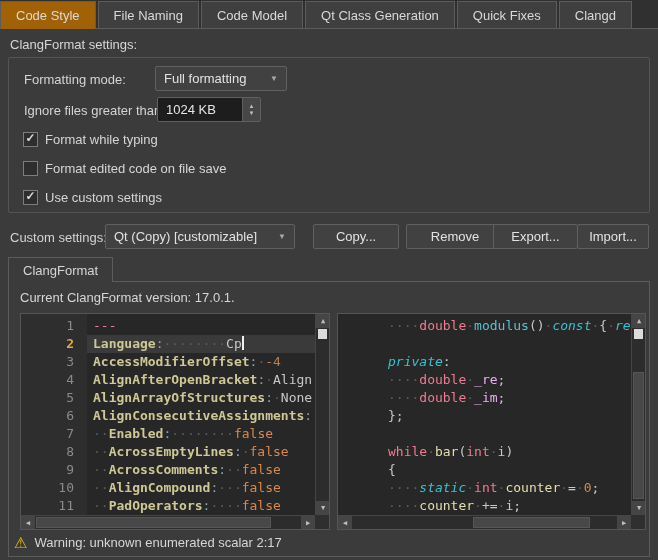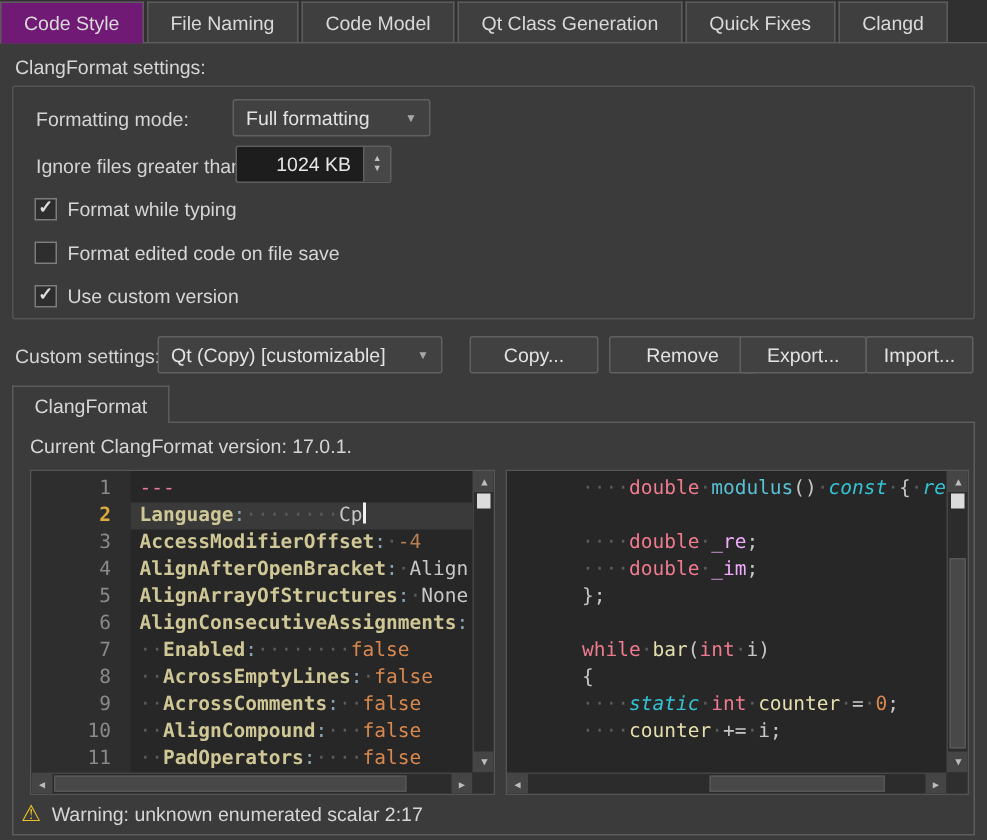--- a/index.html
+++ b/index.html
@@ -9,21 +9,21 @@
     background:#3b3b3b; color:#d6d6d6;
     font-family:"Liberation Sans", sans-serif; font-size:13px;
   }
   
   .tabbar { position:absolute; left:0; top:0; width:658px; height:29px;
     background:#303030; border-bottom:1px solid #5c5c5c;
     display:flex; align-items:stretch; padding-top:1px; }
   .tab { border:1px solid #5c5c5c; border-bottom:none; background:#3f3f3f;
     padding:0 15px; display:flex; align-items:center; margin-right:2px;
     color:#d9d9d9; white-space:nowrap; }
-  .tab.selected { background:#701a75; margin-bottom:-1px; z-index:3; }
+  .tab.selected { background:#a16207; margin-bottom:-1px; z-index:3; }
   
   .grouplabel { position:absolute; left:10px; top:37px; }
   .groupbox { position:absolute; left:8px; top:57px; width:642px; height:156px;
     border:1px solid #545454; border-radius:2px; }
   .rowlabel { position:absolute; color:#d4d4d4; }
   
   .combo { position:absolute; height:25px; background:#414141;
     border:1px solid #606060; border-radius:2px; display:flex;
     align-items:center; padding:0 8px; color:#e2e2e2; }
   .combo .arrow { margin-left:auto; font-size:8px; color:#a8a8a8; padding-left:10px; }
@@ -120,21 +120,21 @@
 <div class="grouplabel">ClangFormat settings:</div>
 <div class="groupbox"></div>
 
 <div class="rowlabel" style="left:24px; top:72px;">Formatting mode:</div>
 <div class="combo" style="left:155px; top:66px; width:132px;">
   <span>Full formatting</span>
   <span class="arrow">▼</span>
 </div>
 
 <div class="rowlabel" style="left:24px; top:103px;">Ignore files greater than:</div>
-<div class="spin" style="left:157px; top:97px; width:104px;text-align:right;">
+<div class="spin" style="left:157px; top:97px; width:104px;">
   <span class="val">1024 KB</span>
   <span class="btns">
       <span>▲</span>
       <span>▼</span>
     </span>
 </div>
 
 <div class="cbrow" style="top:131px;">
   <span class="cbbox checked">
       <span class="mark">✓</span>
@@ -144,21 +144,21 @@
 <div class="cbrow" style="top:160px;">
   <span class="cbbox">
       <span class="mark">✓</span>
     </span>
   <span>Format edited code on file save</span>
 </div>
 <div class="cbrow" style="top:189px;">
   <span class="cbbox checked">
       <span class="mark">✓</span>
     </span>
-  <span>Use custom version</span>
+  <span>Use custom settings</span>
 </div>
 
 <div class="rowlabel" style="left:10px; top:230px;">Custom settings:</div>
 <div class="combo" style="left:105px; top:224px; width:190px;">
   <span>Qt (Copy) [customizable]</span>
   <span class="arrow">▼</span>
 </div>
 <button class="btn" style="left:313px; width:86px;">Copy...</button>
 <button class="btn" style="left:406px; width:98px;">Remove</button>
 <button class="btn" style="left:493px; width:85px;">Export...</button>
@@ -205,20 +205,21 @@
     <div class="ghandle" style="left:15px; right:44px; top:1px; bottom:1px;"></div>
     <div class="sbtn rt">▶</div>
   </div>
   <div class="corner"></div>
 </div>
 
 <div class="editor" id="editor-right">
   <div class="codearea">
       <div class="line"><span class="tk-ws">····</span><span class="tk-kw">double</span><span class="tk-ws">·</span><span class="tk-fn">modulus</span><span class="tk-punc">()</span><span class="tk-ws">·</span><span class="tk-kw2">const</span><span class="tk-ws">·</span><span class="tk-punc">{</span><span class="tk-ws">·</span><span class="tk-kw2">return</span><span class="tk-ws">·</span></div>
       <div class="line"></div>
+      <div class="line"><span class="tk-kw2">private</span><span class="tk-punc">:</span></div>
       <div class="line"><span class="tk-ws">····</span><span class="tk-kw">double</span><span class="tk-ws">·</span><span class="tk-mem">_re</span><span class="tk-punc">;</span></div>
       <div class="line"><span class="tk-ws">····</span><span class="tk-kw">double</span><span class="tk-ws">·</span><span class="tk-mem">_im</span><span class="tk-punc">;</span></div>
       <div class="line"><span class="tk-punc">};</span></div>
       <div class="line"></div>
       <div class="line"><span class="tk-kw">while</span><span class="tk-ws">·</span><span class="tk-glob">bar</span><span class="tk-punc">(</span><span class="tk-kw">int</span><span class="tk-ws">·</span><span class="tk-id">i</span><span class="tk-punc">)</span></div>
       <div class="line"><span class="tk-punc">{</span></div>
       <div class="line"><span class="tk-ws">····</span><span class="tk-kw2">static</span><span class="tk-ws">·</span><span class="tk-kw">int</span><span class="tk-ws">·</span><span class="tk-glob">counter</span><span class="tk-ws">·</span><span class="tk-punc">=</span><span class="tk-ws">·</span><span class="tk-lit">0</span><span class="tk-punc">;</span></div>
       <div class="line"><span class="tk-ws">····</span><span class="tk-glob">counter</span><span class="tk-ws">·</span><span class="tk-punc">+=</span><span class="tk-ws">·</span><span class="tk-id">i</span><span class="tk-punc">;</span></div>
     </div>
   <div class="vsb">

